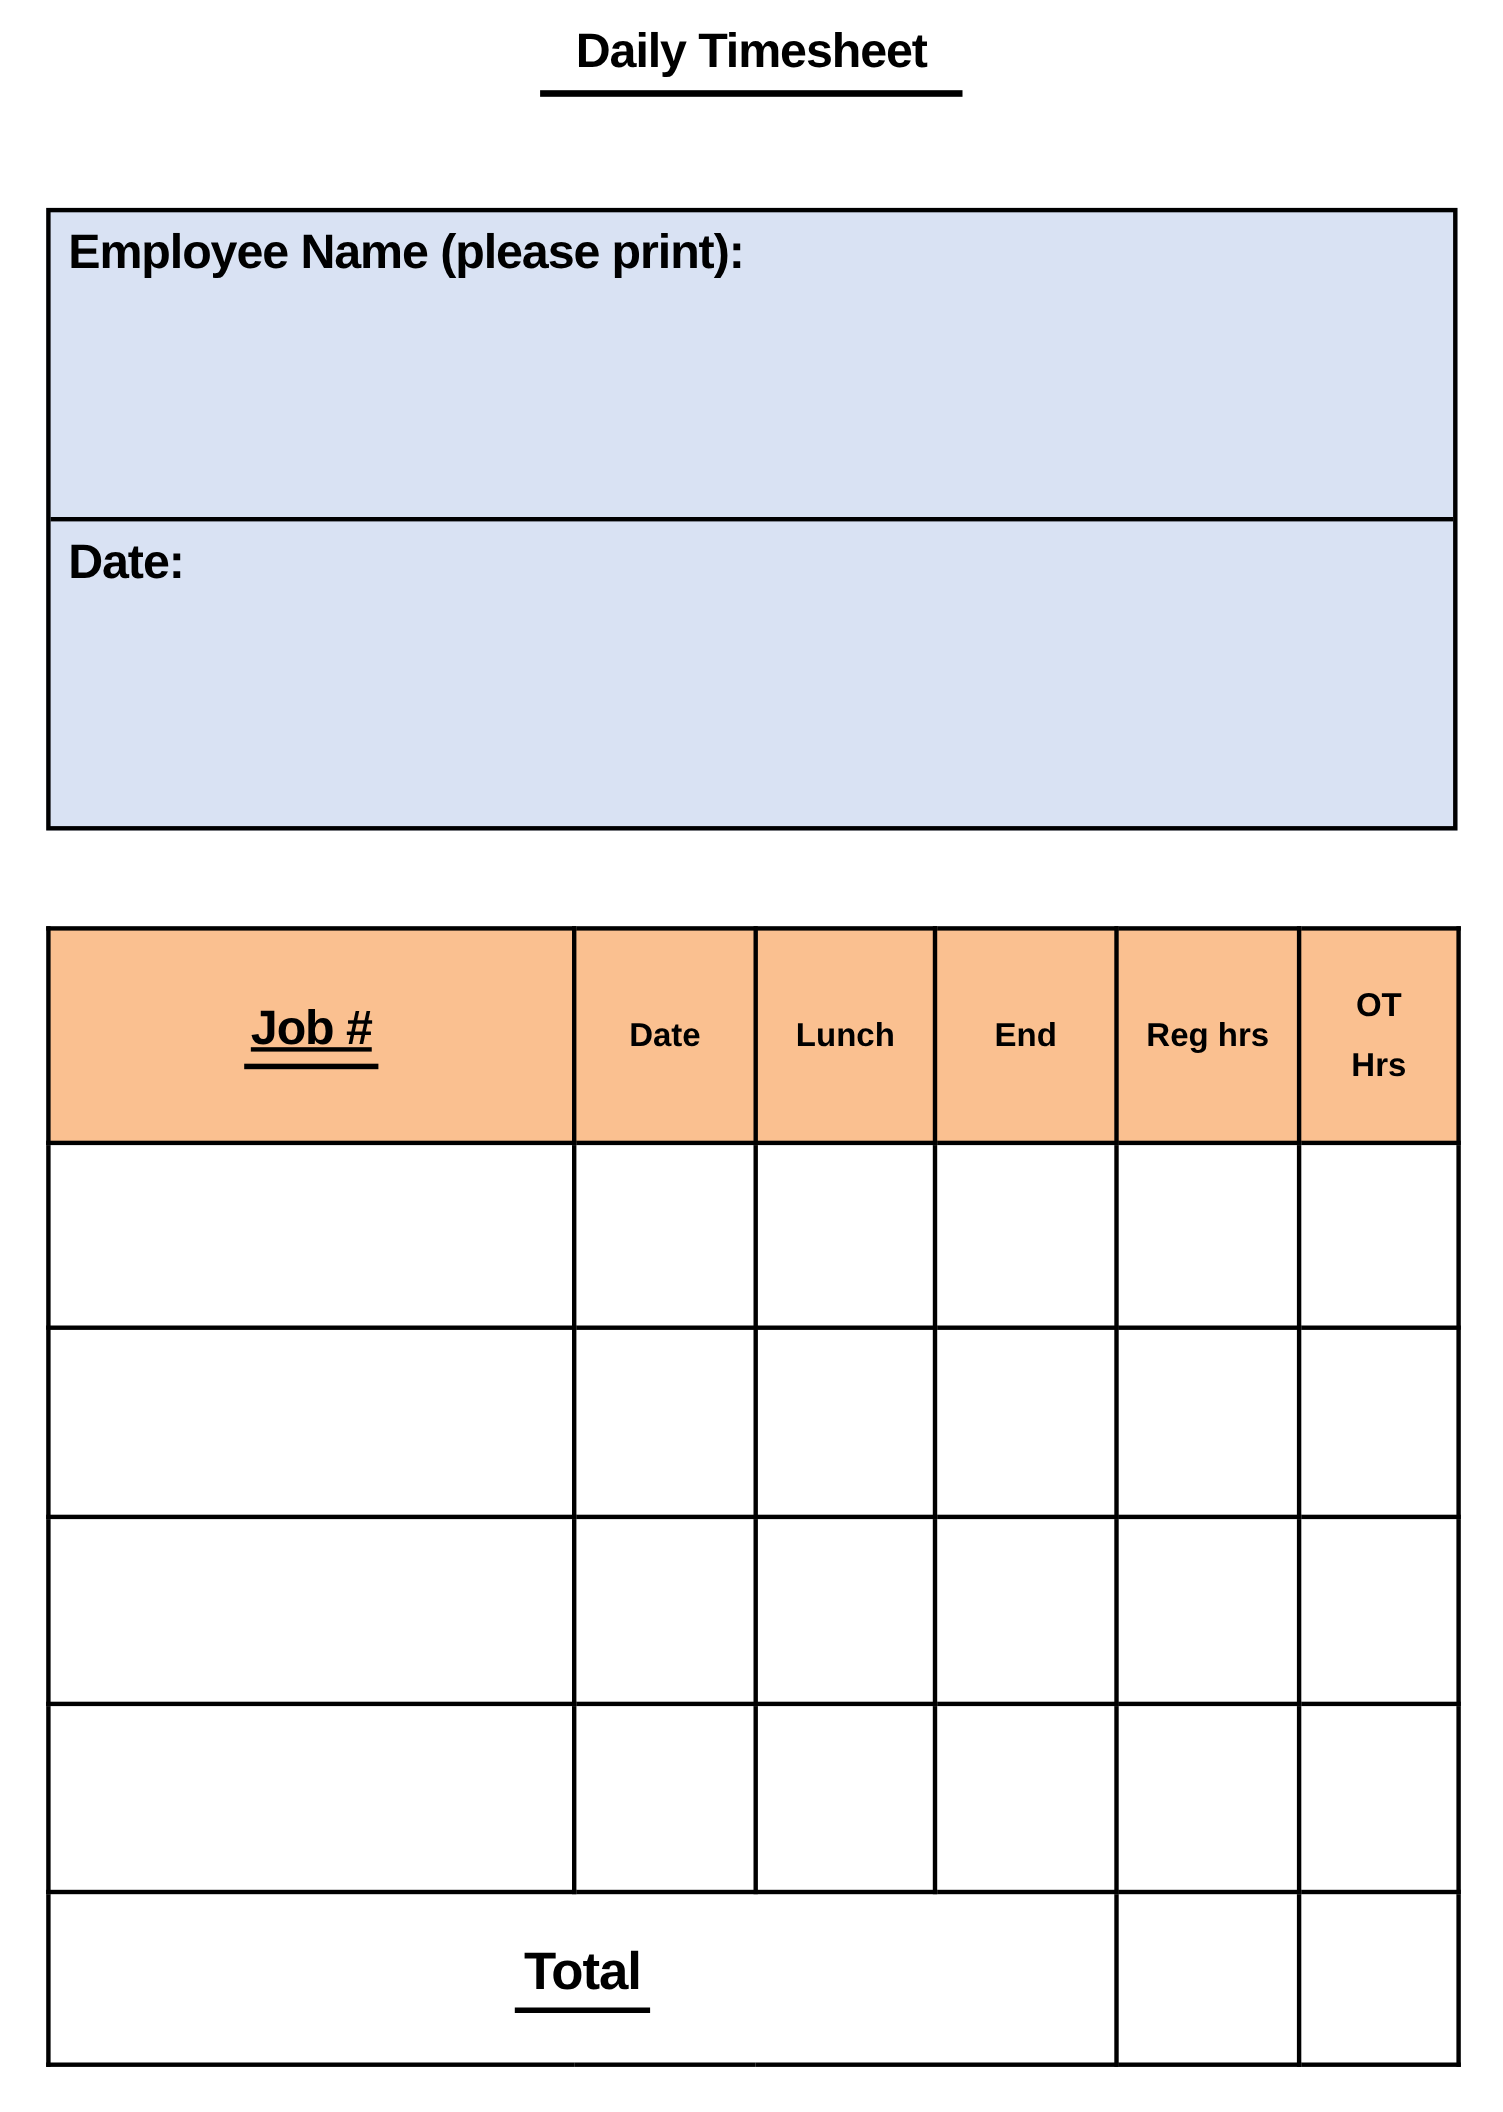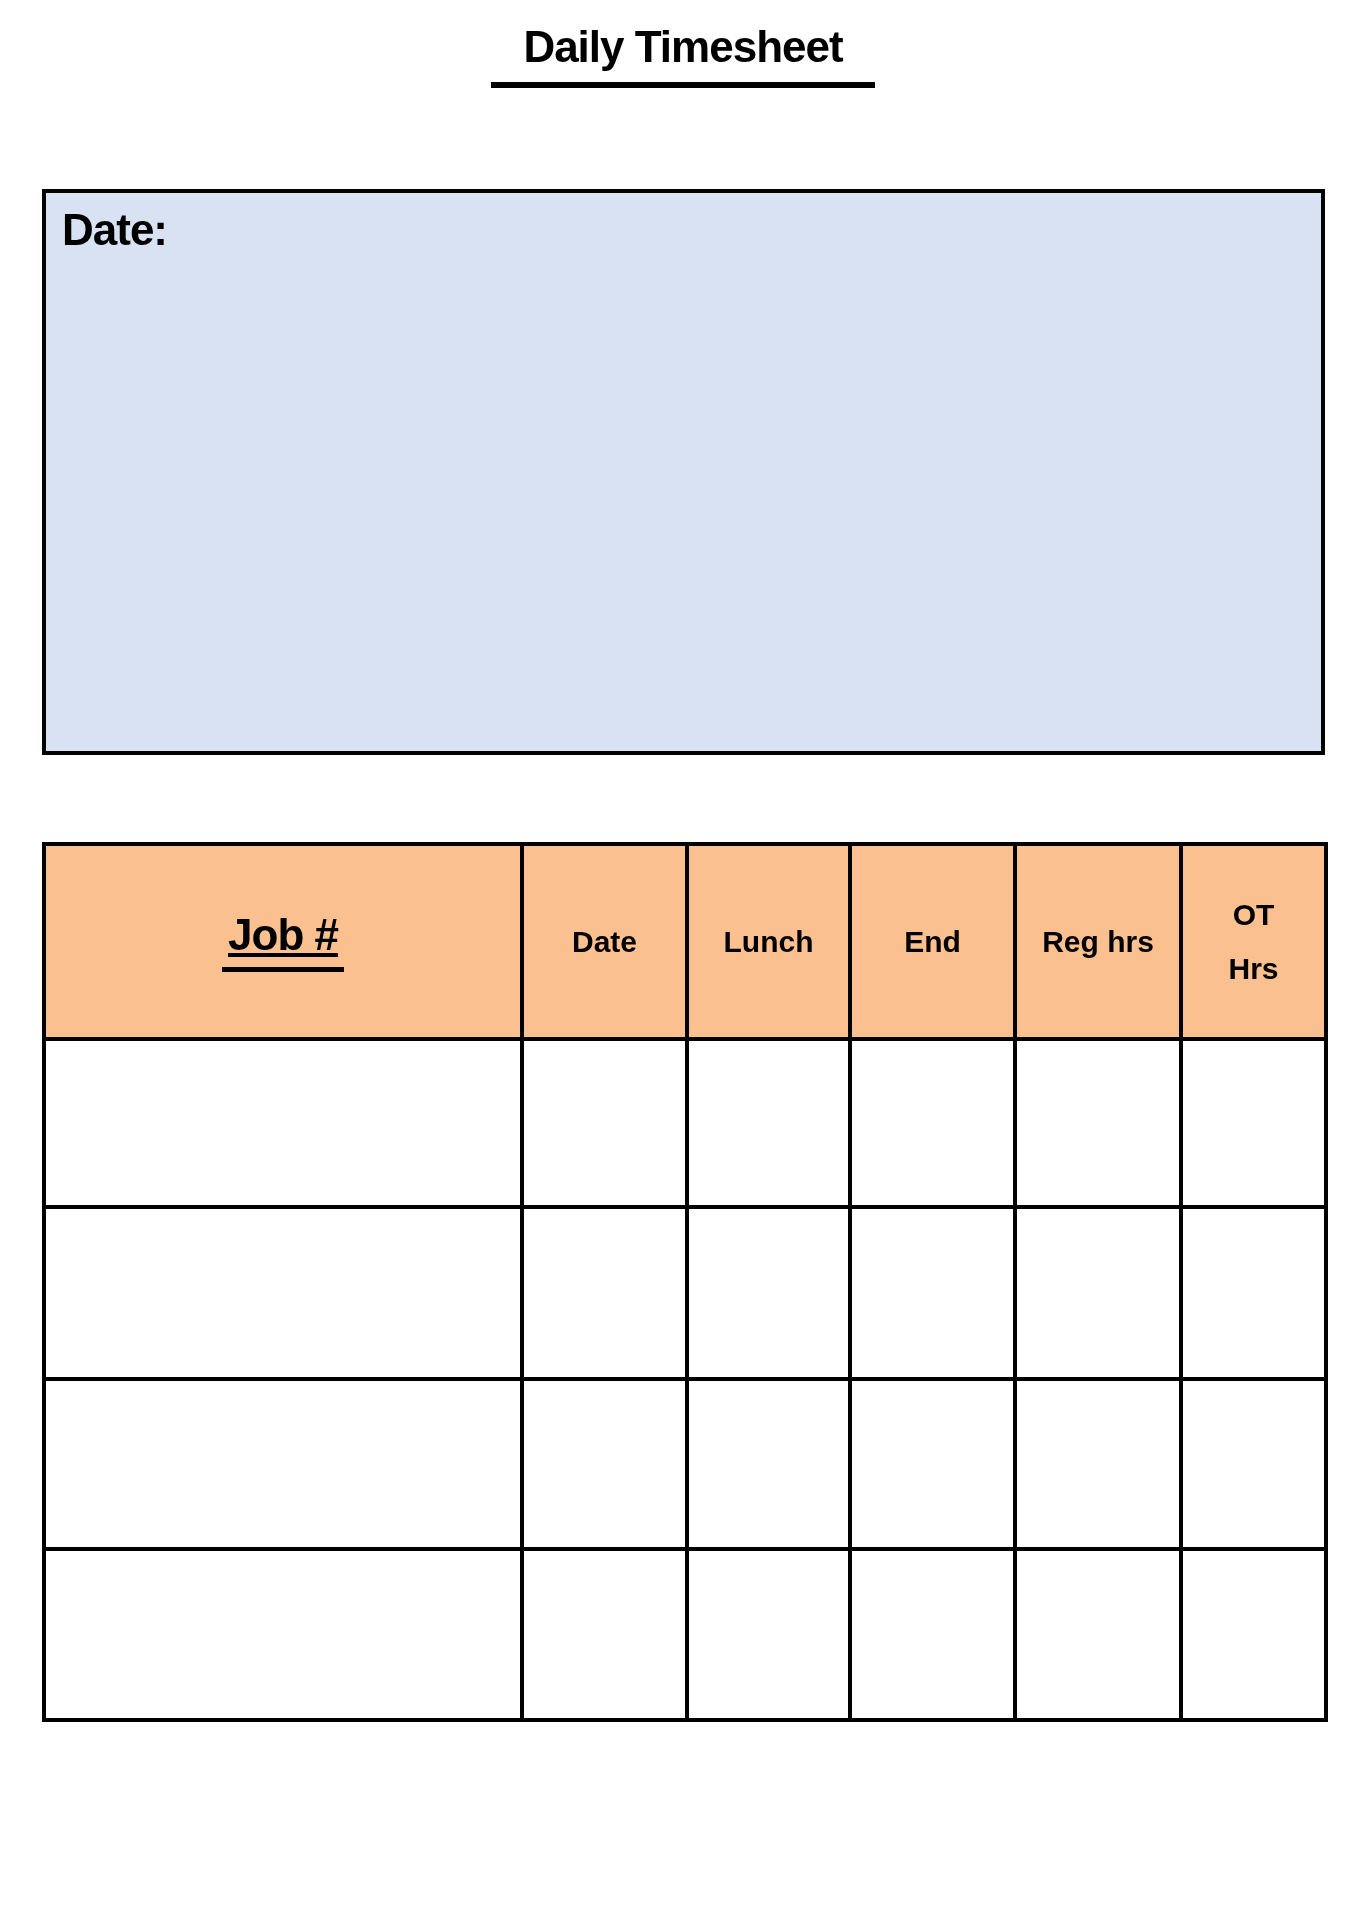--- a/index.html
+++ b/index.html
@@ -94,20 +94,23 @@
 </style>
 </head>
 <body>
 
 <div class="title-wrap">
   <span class="title-text">Daily Timesheet</span>
 </div>
 
 <section class="info-box">
   <div class="info-row">
+    <span class="info-label">Employee Name (please print):</span>
+  </div>
+  <div class="info-row">
     <span class="info-label">Date:</span>
   </div>
 </section>
 
 <table class="timesheet">
   <colgroup>
     <col style="width:478px">
     <col style="width:165px">
     <col style="width:163px">
     <col style="width:165px">
@@ -151,14 +154,21 @@
       <td></td>
     </tr>
     <tr style="height:171px">
       <td></td>
       <td></td>
       <td></td>
       <td></td>
       <td></td>
       <td></td>
     </tr>
+    <tr style="height:157px">
+      <td class="total-cell" colspan="4">
+        <span class="total-label">Total</span>
+      </td>
+      <td></td>
+      <td></td>
+    </tr>
   </tbody>
 </table>
 
 </body></html>

